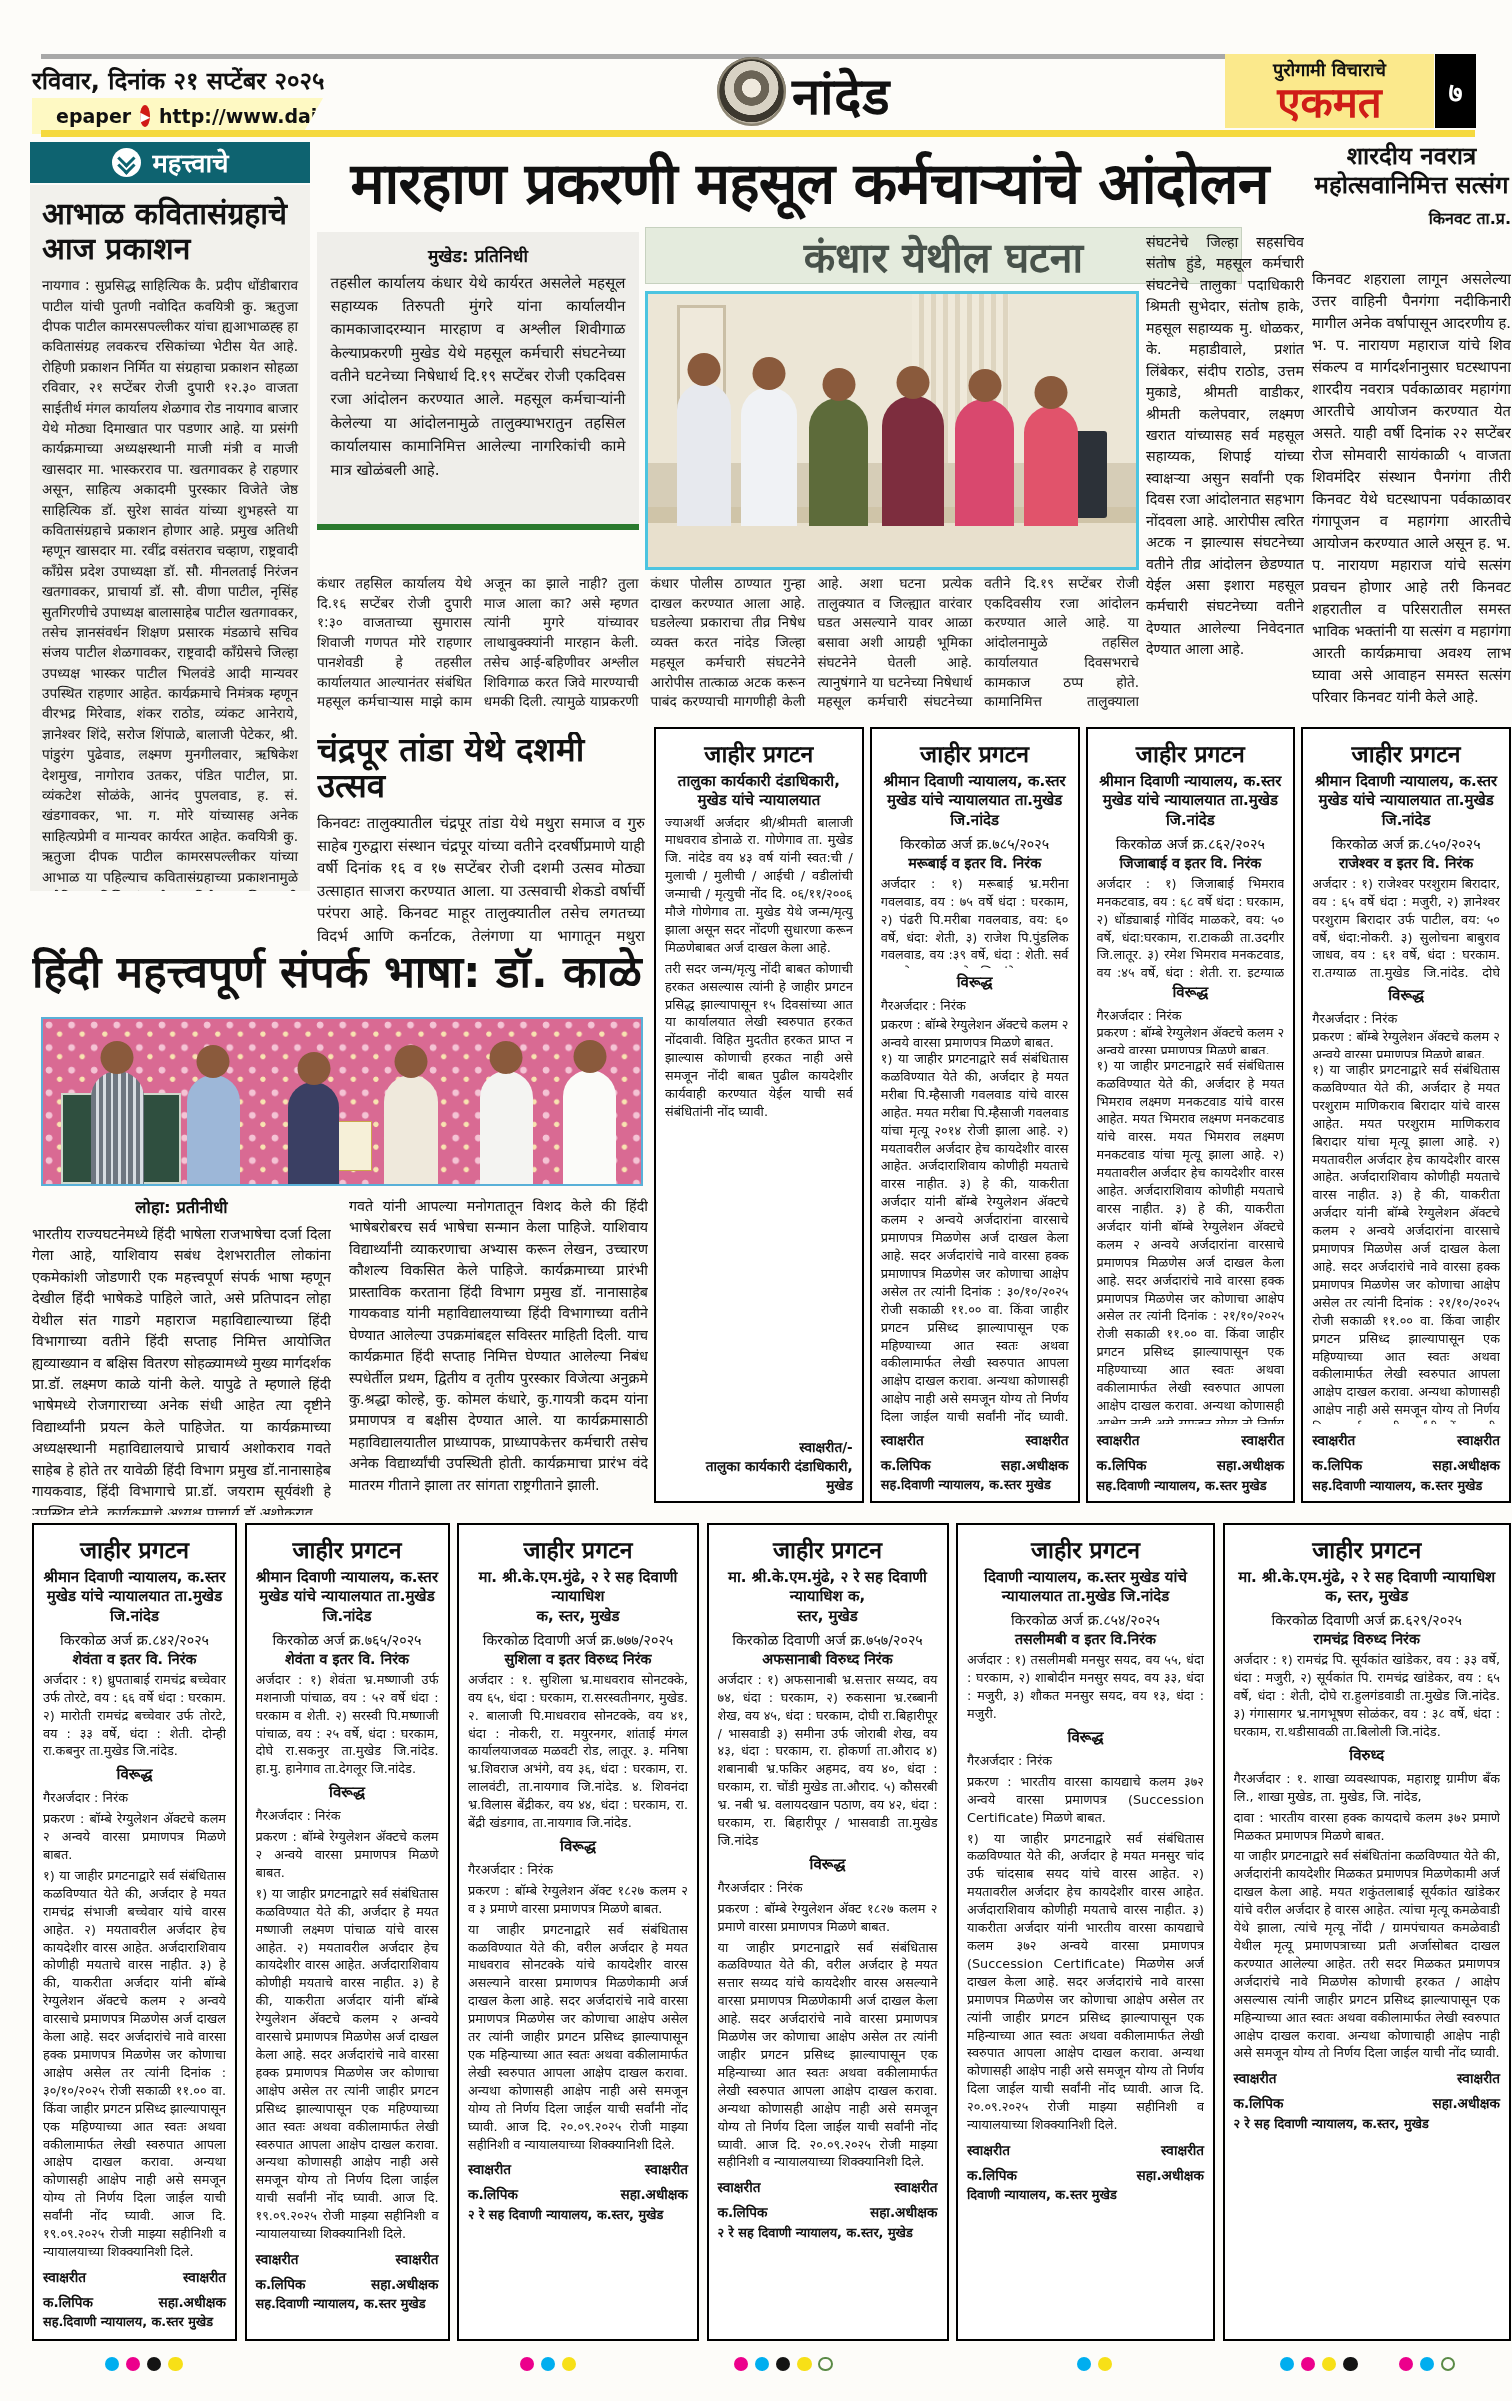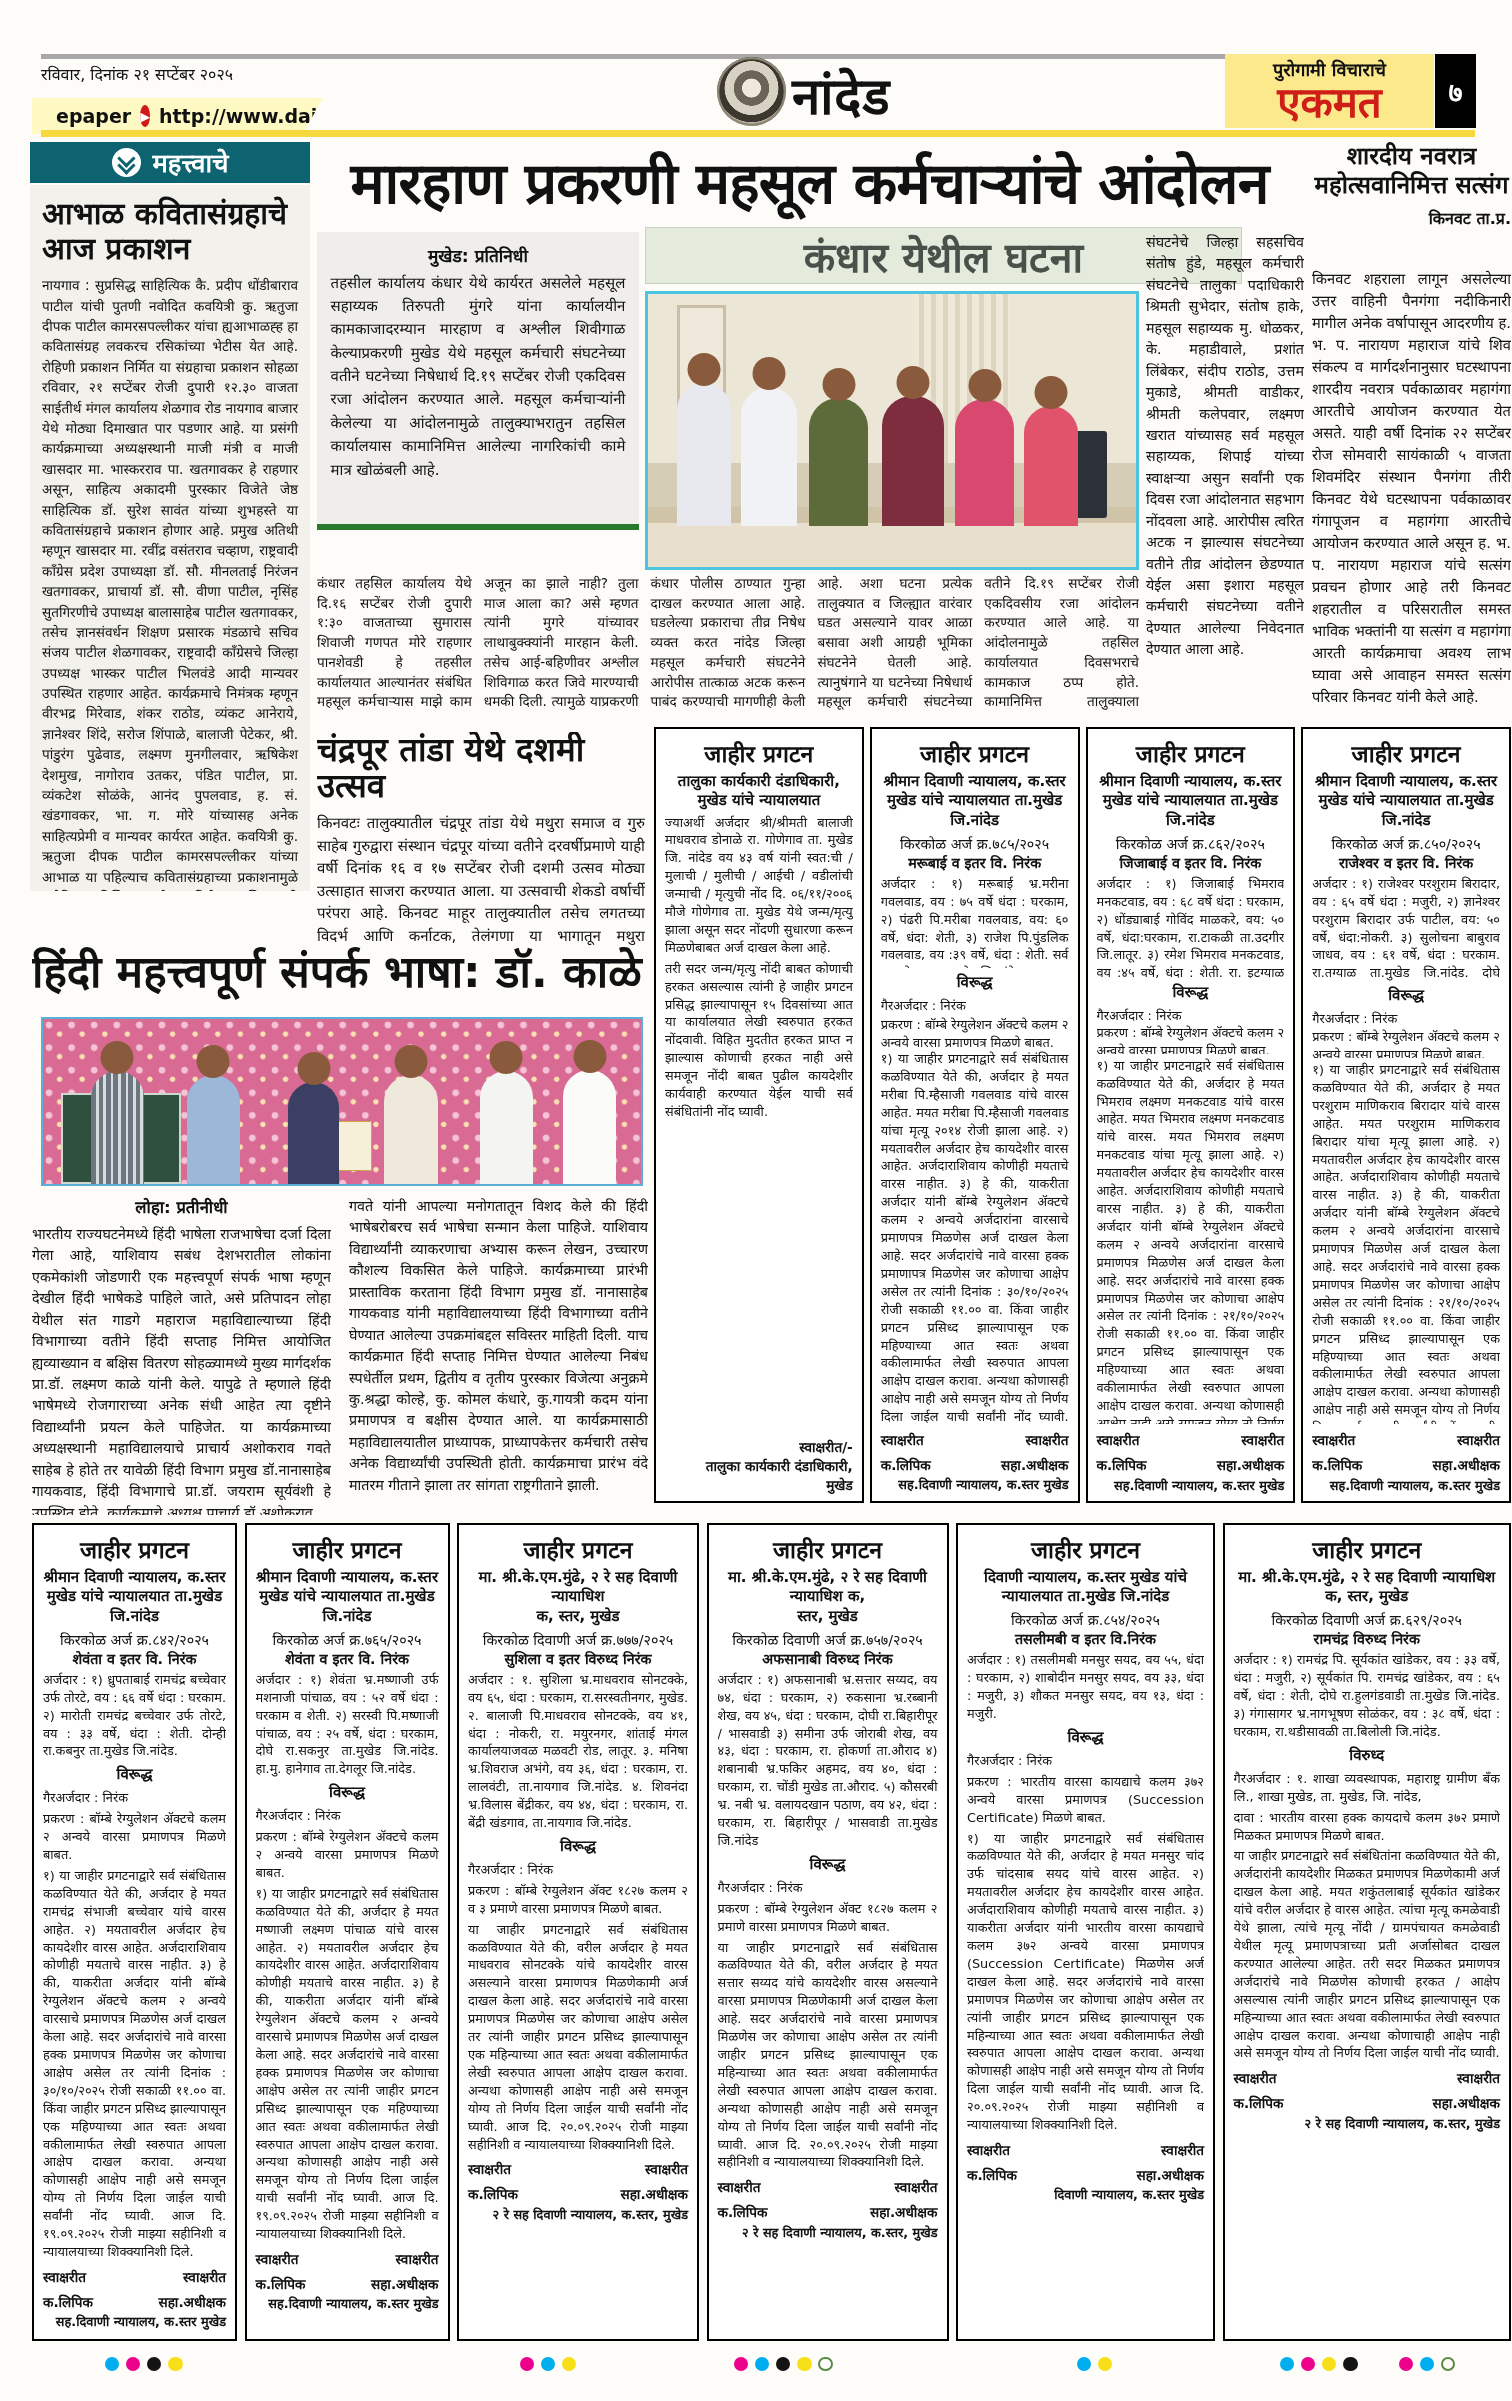--- a/index.html
+++ b/index.html
@@ -4,21 +4,21 @@
 <style>
   html,body{margin:0;padding:0;background:#ffffff;}
   body{font-family:"DejaVu Sans",sans-serif;color:#111;}
   .page{position:relative;width:1512px;height:2401px;background:#fdfcf9;overflow:hidden;}
   .abs{position:absolute;}
   .just{text-align:justify;}
   .hideov{overflow:hidden;}
 
   
   .top-gray{left:41px;top:54px;width:1231px;height:5.3px;background:#a8a8a8;}
-  .date-line{left:32px;top:63px;font-size:16px;font-weight:normal;margin-left:9px;}
+  .date-line{left:32px;top:63px;font-size:24px;font-weight:bold;}
   .epaper{left:32px;top:98px;width:291px;height:36px;background:#fef9c3;
           clip-path:polygon(0 0,100% 0,93% 100%,0 100%);
           display:flex;align-items:center;gap:9px;padding-left:24px;box-sizing:border-box;
           font-size:19px;font-weight:bold;}
   .earrow{display:inline-flex;align-items:center;justify-content:center;width:22.6px;height:22.6px;
           border-radius:50%;background:#d11a17;color:#fff;font-size:12.8px;}
   .emblem{left:717px;top:57px;width:69px;height:69px;border-radius:50%;
           background:radial-gradient(circle at 50% 45%,#efe9dd 0 18%,#6b6456 19% 34%,#d8d2c4 35% 52%,#3c382f 53% 66%,#b9b2a2 67% 100%);
           box-shadow:0 0 0 2.3px #8d8674 inset;}
   .edition{left:792px;top:59px;font-size:51px;font-weight:900;letter-spacing:0.8px;}
@@ -96,21 +96,21 @@
   .notices-bottom .notice-box:nth-child(5){flex:0 0 259px;}
   .notices-bottom .notice-box:nth-child(6){flex:1 1 auto;}
   .n-title{text-align:center;font-weight:900;font-size:23px;flex:0 0 auto;margin-bottom:3px;}
   .n-court{text-align:center;font-weight:bold;font-size:15px;line-height:1.3;flex:0 0 auto;}
   .n-case{text-align:center;font-size:14.3px;margin-top:3.8px;flex:0 0 auto;}
   .n-party{text-align:center;font-size:14.3px;font-weight:bold;flex:0 0 auto;}
   .n-body{text-align:justify;font-size:12.8px;line-height:1.4;margin-top:3px;flex:0 1 auto;min-height:0;overflow:hidden;}
   .n-versus{text-align:center;font-weight:bold;font-size:15px;margin:3px 0;flex:0 0 auto;}
   .n-gap{flex:1 1 auto;}
   .n-sigr{text-align:right;font-weight:bold;font-size:13.6px;flex:0 0 auto;}
-  .n-foot{text-align:right;font-weight:bold;font-size:12.8px;margin-top:1.5px;flex:0 0 auto;}
+  .n-foot{text-align:left;font-weight:bold;font-size:12.8px;margin-top:1.5px;flex:0 0 auto;}
   .n-sig2{display:flex;justify-content:space-between;font-weight:bold;font-size:13.6px;margin-top:6px;flex:0 0 auto;}
 
   
   .marks{left:0;top:2351px;width:1512px;height:35px;}
   .mark-group{position:absolute;top:6px;display:flex;gap:6.8px;}
   .dot{width:14.3px;height:14.3px;border-radius:50%;display:inline-block;}
   .dot-c{background:#00aeef;} .dot-m{background:#ec008c;} .dot-y{background:#f7e017;}
   .dot-k{background:#141414;} .dot-o{background:transparent;border:2.3px solid #5a8a46;box-sizing:border-box;}
 </style>
 </head>

